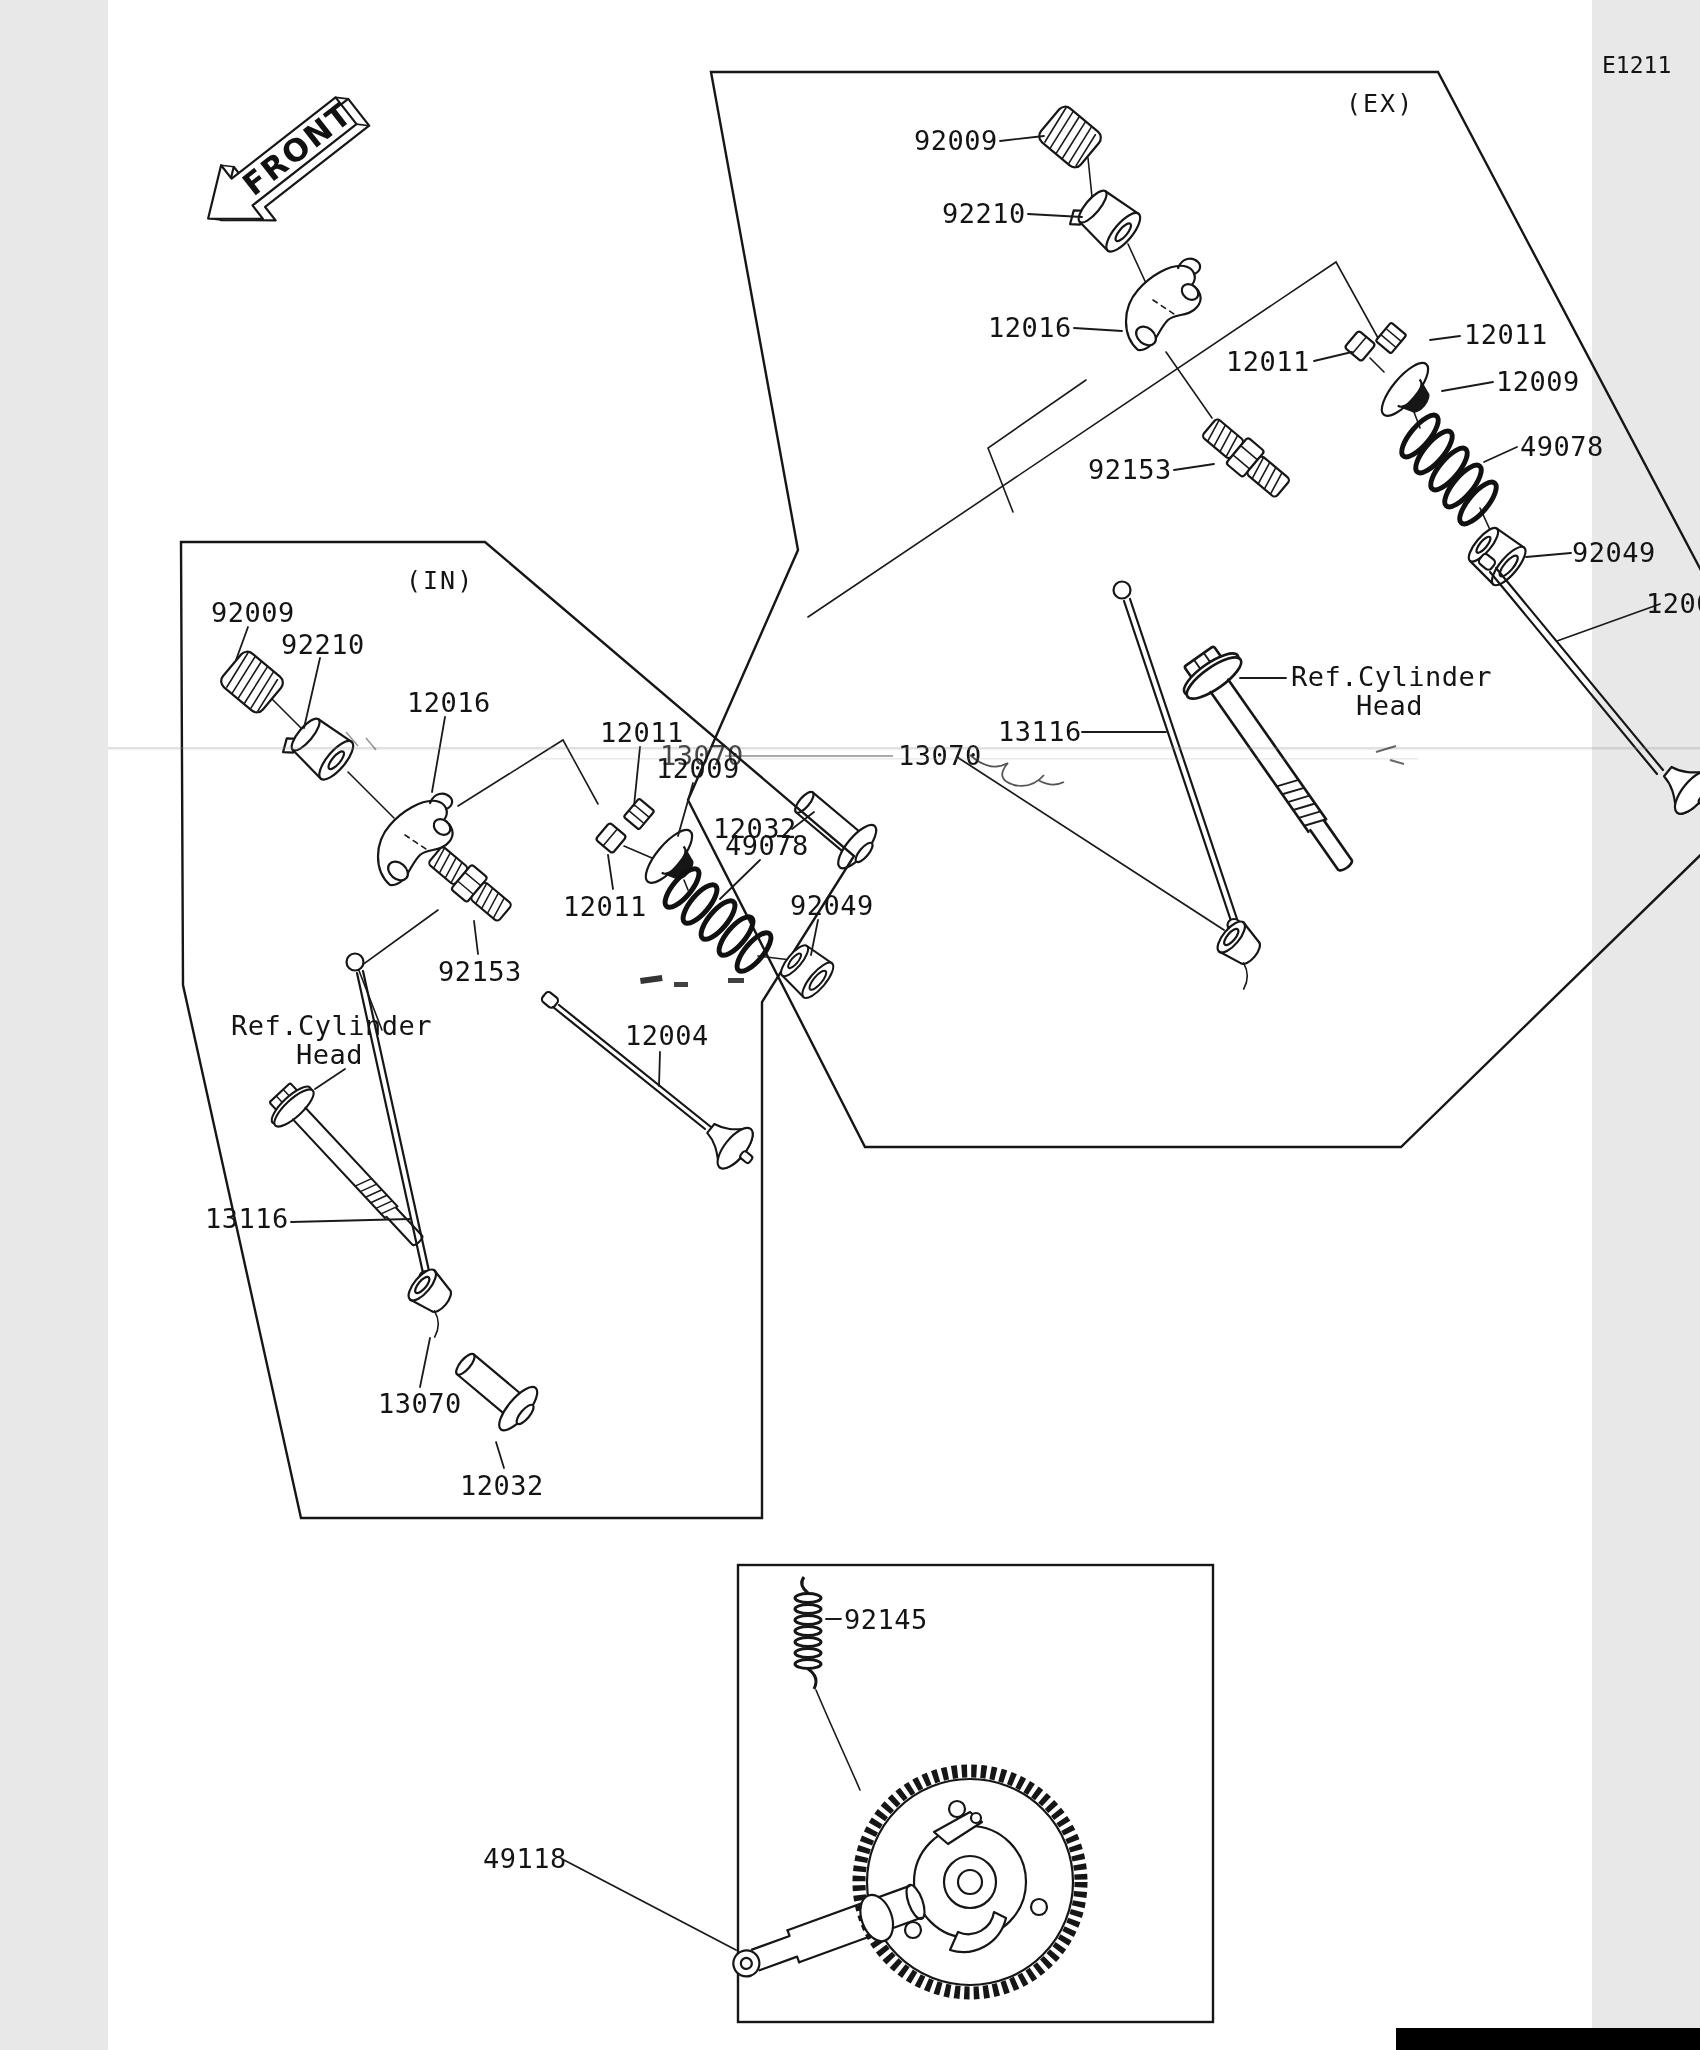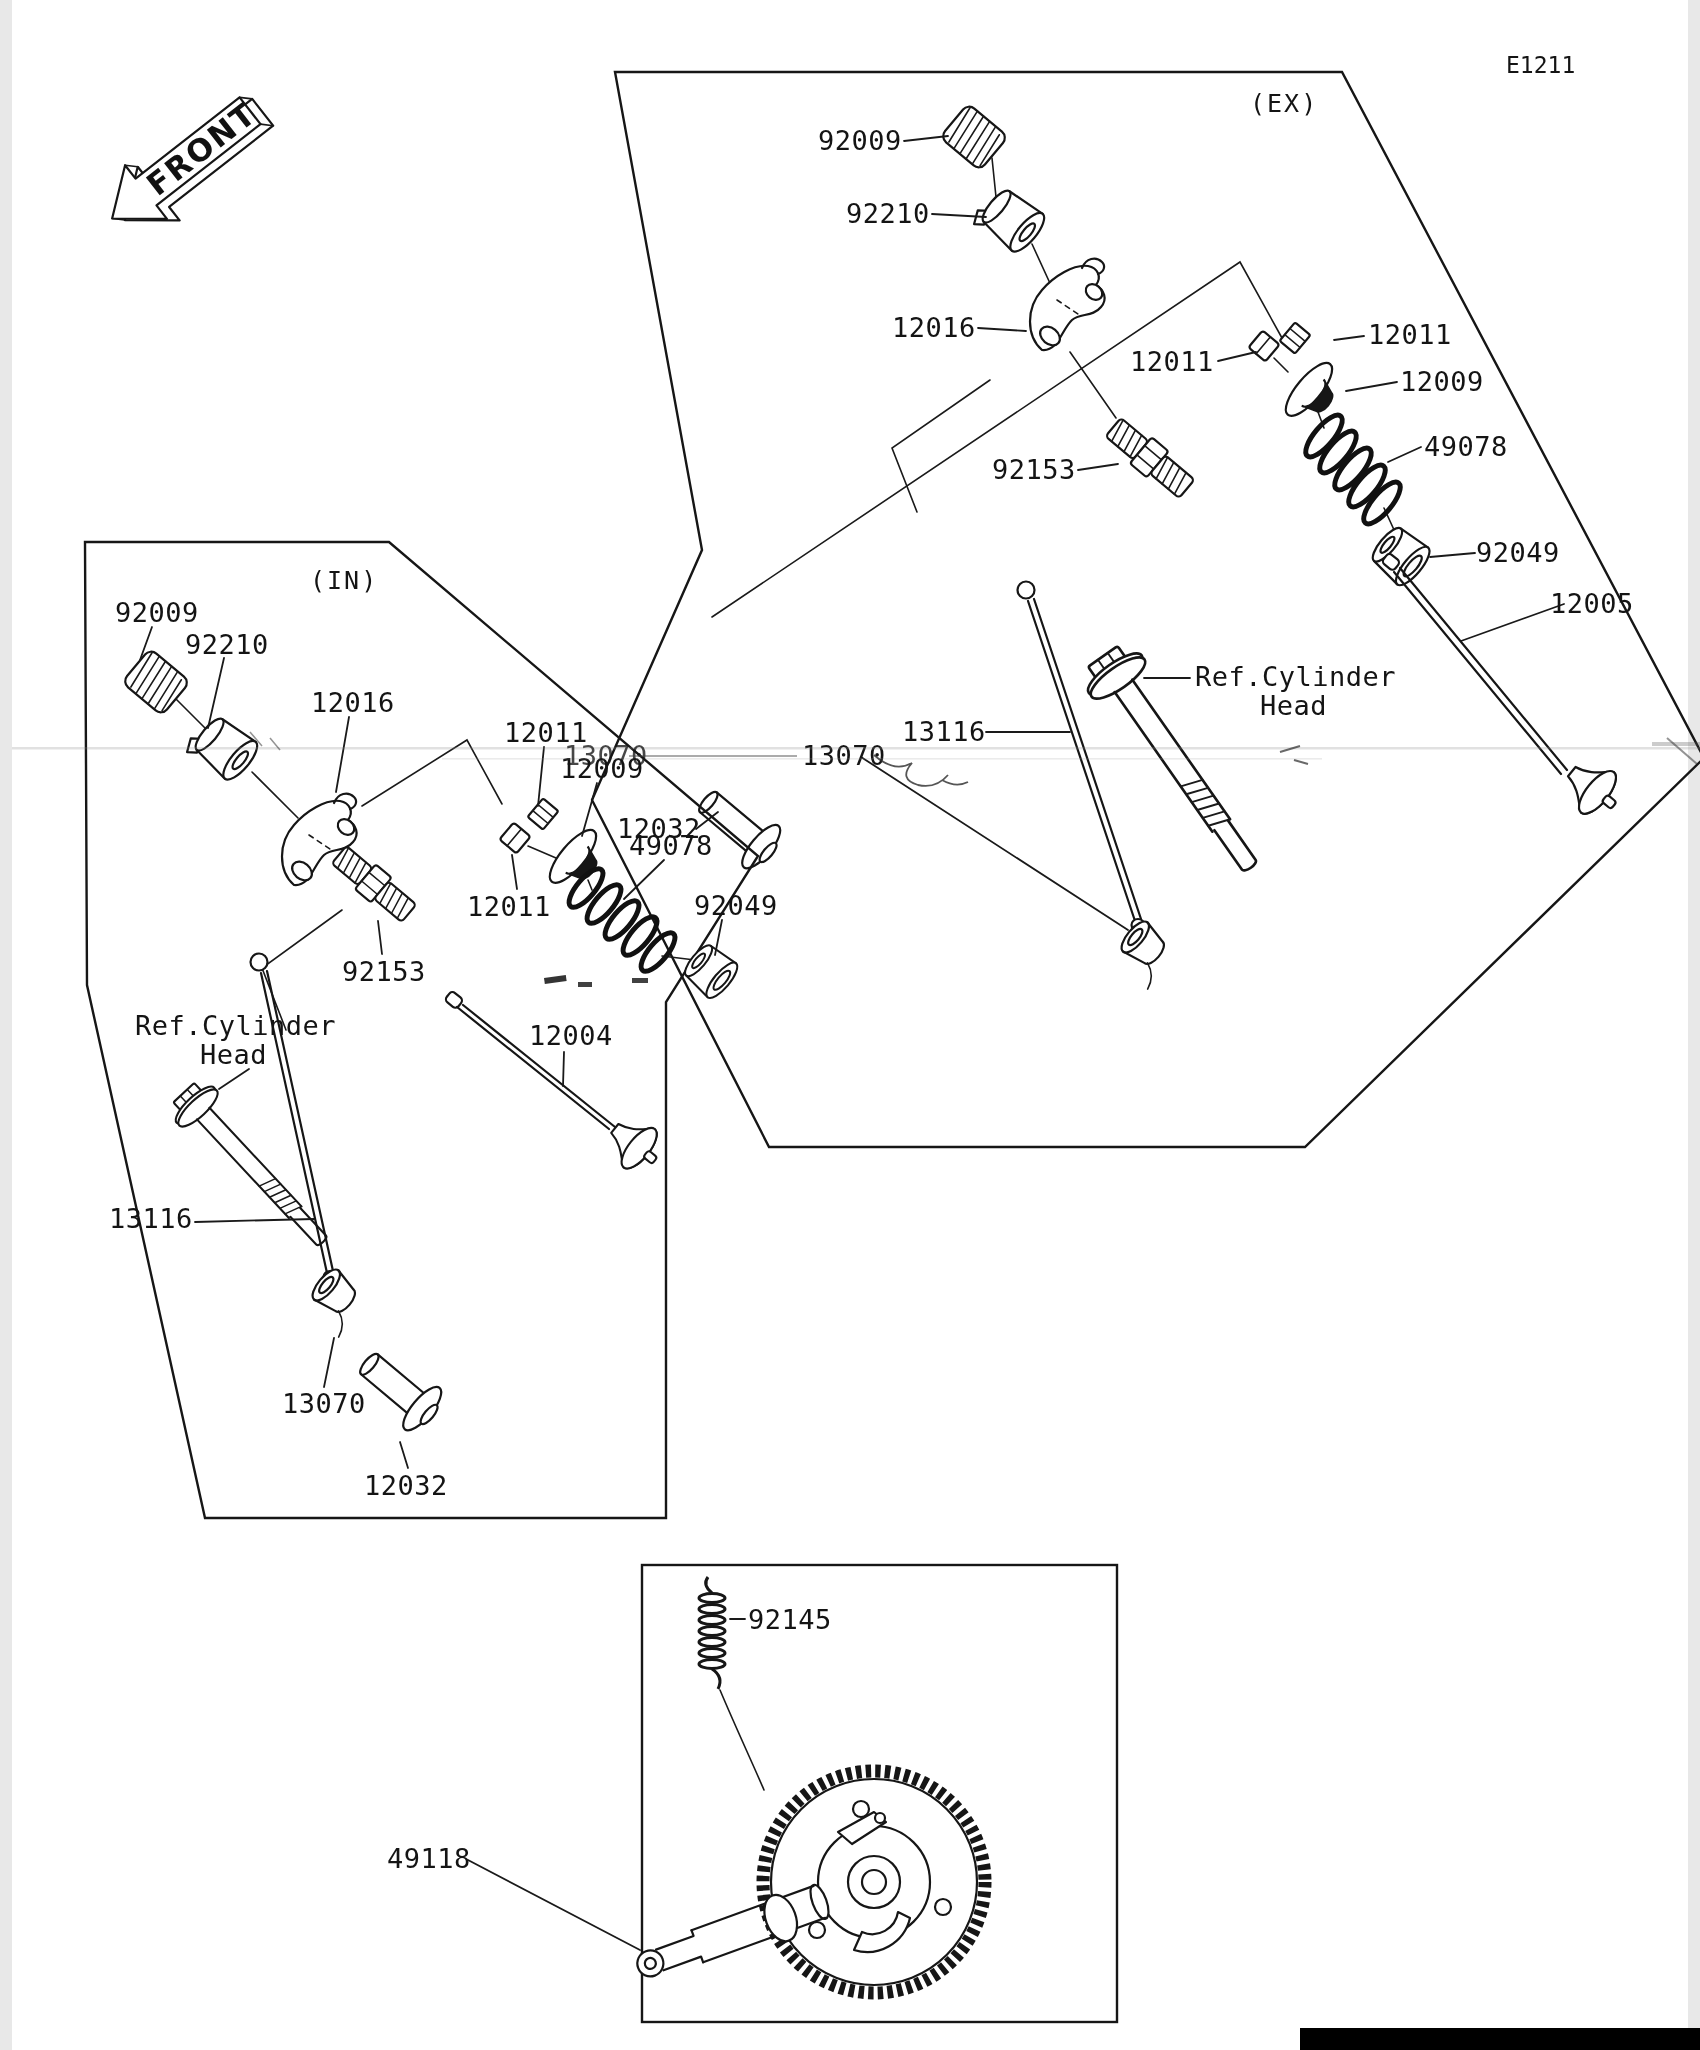--- a/index.html
+++ b/index.html
@@ -1,16 +1,16 @@
 <!DOCTYPE html>
 <html><head>
 <meta charset="utf-8">
 <style>
   html,body{margin:0;padding:0;background:#e8e8e8;}
-  #stage{position:relative;width:1676px;height:2050px;background:#ffffff;margin:0 auto;
+  #stage{position:relative;width:1484px;height:2050px;background:#ffffff;margin:0 auto;
          font-family:"DejaVu Sans Mono", "Liberation Mono", monospace;}
   svg{position:absolute;left:0;top:0;}
   .ln{stroke:#161616;stroke-width:2.2;fill:none;stroke-linecap:round;stroke-linejoin:round;}
   .box{stroke:#161616;stroke-width:2.4;fill:none;stroke-linejoin:miter;}
   .ldr{stroke:#1a1a1a;stroke-width:1.8;fill:none;stroke-linecap:round;}
   .thin{stroke:#1a1a1a;stroke-width:1.6;fill:none;stroke-linecap:round;}
   .part{stroke:#161616;stroke-width:2.2;fill:#ffffff;stroke-linejoin:round;}
   .partfill{stroke:#161616;stroke-width:2;fill:#161616;}
   .coil{stroke:#111;stroke-width:5;fill:none;}
   .coil-sm{stroke:#161616;stroke-width:3;fill:none;}

